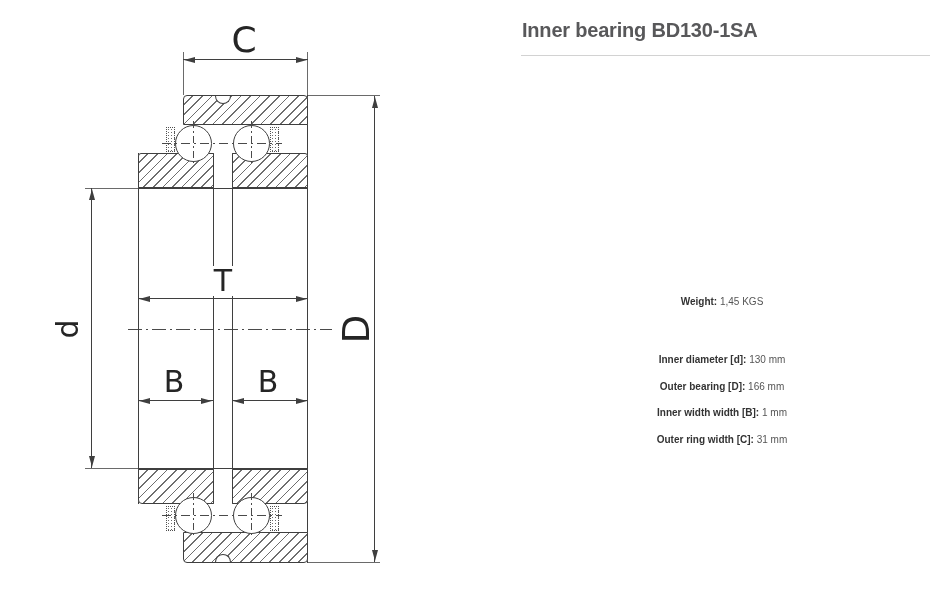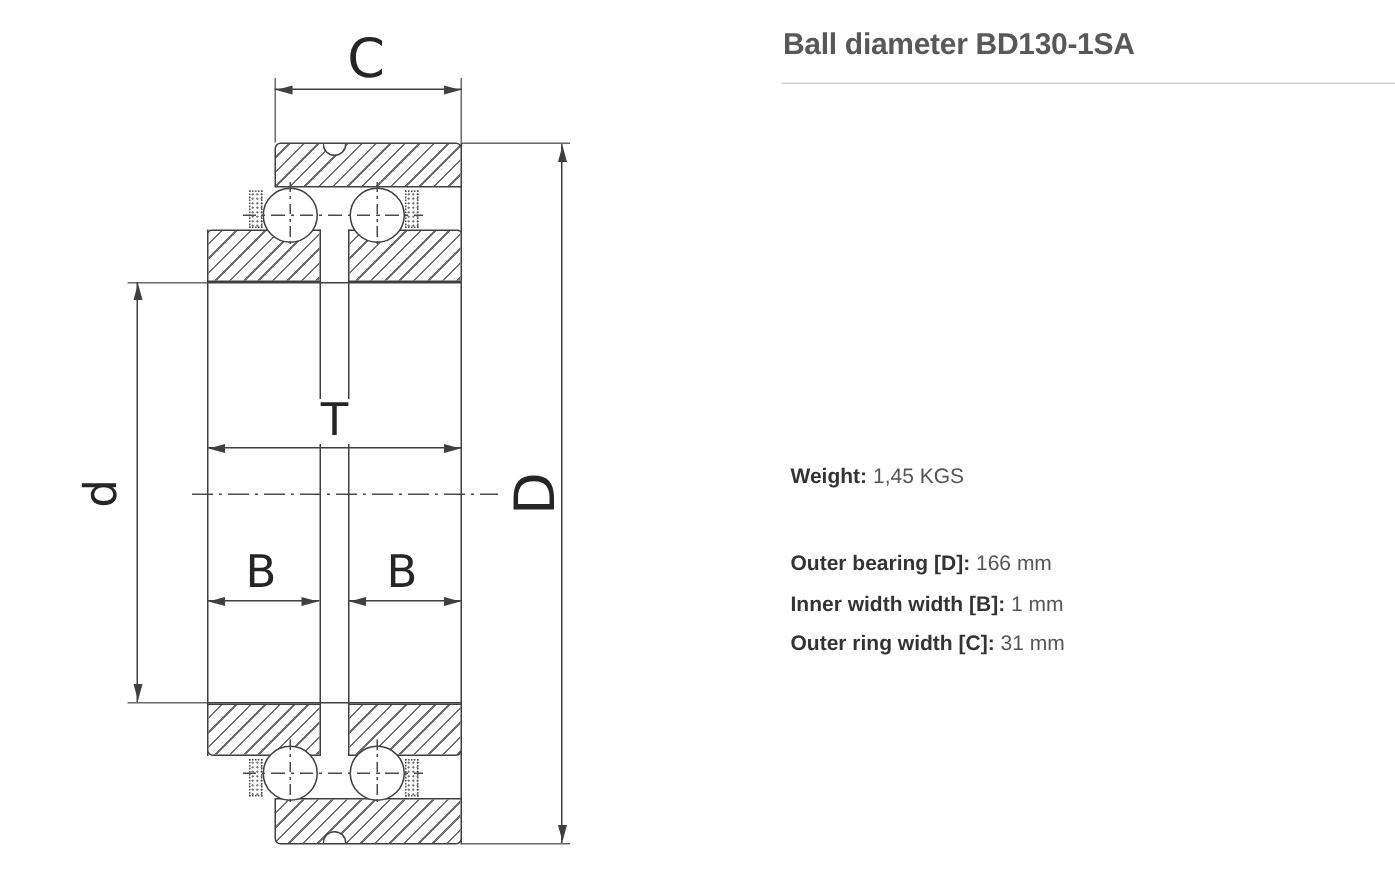--- a/index.html
+++ b/index.html
@@ -45,21 +45,21 @@
   }
   .rot { transform:rotate(-90deg); }
   .z-lines { z-index:2; } .z-rings { z-index:4; } .z-dims { z-index:8; }
   .crosshair { z-index:7; }
   
   .title {
     position:absolute; left:522px; top:19px; width:400px;
     font-size:20px; font-weight:bold; color:#58585a; letter-spacing:-0.2px;
   }
   .divider { position:absolute; left:521px; top:55px; width:409px; height:1px; background:#d2d2d2; }
-  .specs { position:absolute; left:527px; top:304px; width:390px; font-size:14px; color:#555; }
+  .specs { position:absolute; left:527px; top:289px; width:390px; font-size:10px; color:#555;text-align:center; }
   .spec-line { line-height:26.4px; white-space:nowrap; }
   .spec-line b { color:#333; font-weight:bold; }
   .spec-gap { height:32px; }
 </style>
 </head>
 <body>
 
 <div class="page">
 
   <div class="abs" style="left:0;top:0;width:510px;height:590px;">
@@ -130,29 +130,33 @@
     <div class="dimlabel rot" style="left:53px;top:313px;width:32px;height:32px;font-size:30px;">d</div>
 
     <div class="hline extline z-dims" style="left:308px;top:95px;width:72px;"></div>
     <div class="hline extline z-dims" style="left:308px;top:562px;width:72px;"></div>
     <div class="vline z-dims" style="left:374px;top:96px;height:466px;"></div>
     <div class="arr up" style="left:371.5px;top:97px;"></div>
     <div class="arr down" style="left:371.5px;top:550px;"></div>
     <div class="dimlabel rot" style="left:338px;top:310px;width:38px;height:38px;font-size:37px;">D</div>
   </div>
 
-  <div class="title">Ball diameter BD130-1SA</div>
+  <div class="title">Inner bearing BD130-1SA</div>
   <div class="divider"></div>
 
   <div class="specs">
     <div class="spec-line">
       <b>Weight:</b>
       <span>1,45 KGS</span>
     </div>
     <div class="spec-gap"></div>
+    <div class="spec-line">
+      <b>Inner diameter [d]:</b>
+      <span>130 mm</span>
+    </div>
     <div class="spec-line">
       <b>Outer bearing [D]:</b>
       <span>166 mm</span>
     </div>
     <div class="spec-line">
       <b>Inner width width [B]:</b>
       <span>1 mm</span>
     </div>
     <div class="spec-line">
       <b>Outer ring width [C]:</b>

